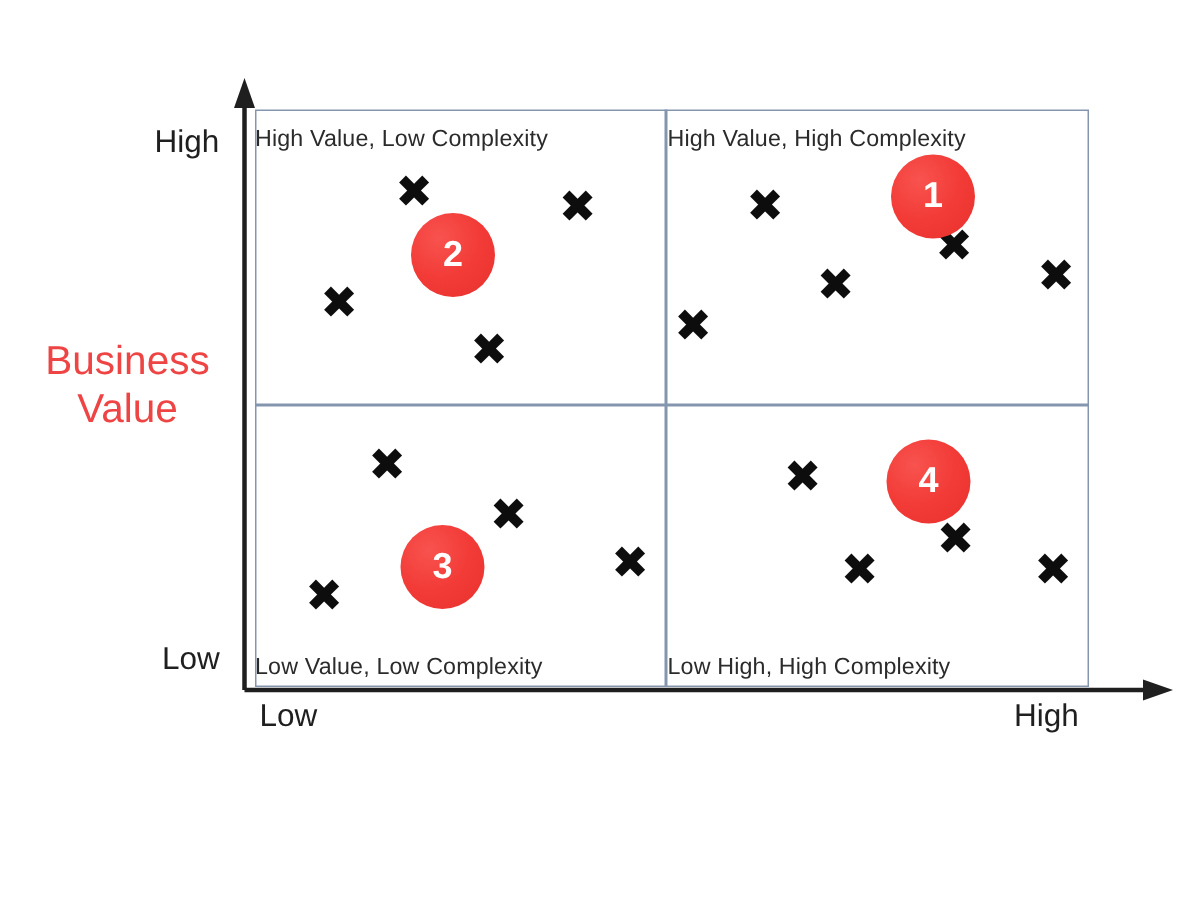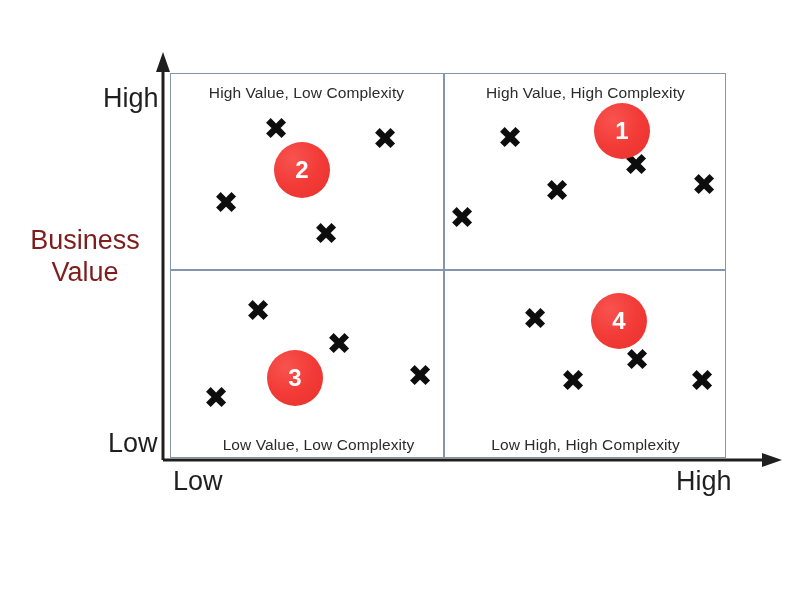--- a/index.html
+++ b/index.html
@@ -52,21 +52,21 @@
     background: #8496ae;
   }
 
   
   .quad-label {
     position: absolute;
     font-size: 15.5px;
     color: #2b2b2b;
     letter-spacing: 0.1px;
     white-space: nowrap;
-    text-align: center;
+    text-align: left;
   }
 
   
   .xmark {
     position: absolute;
     width: 26px;
     height: 26px;
     margin-left: -13px;
     margin-top: -13px;
     color: #0d0d0d;
@@ -93,28 +93,28 @@
     display: flex;
     align-items: center;
     justify-content: center;
     font-family: "Liberation Sans", sans-serif;
   }
 
   
   .axis-title {
     position: absolute;
     font-size: 27px;
-    color: #7f1d1d;
+    color: #ef4444;
     text-align: center;
     line-height: 1.18;
     white-space: pre-line;
   }
   .tick-label {
     position: absolute;
-    font-size: 27px;
+    font-size: 21px;
     color: #1f1f1f;
     white-space: nowrap;
   }
 </style>
 </head>
 <body>
 
 <div id="stage">
 
   <svg id="axes-svg" viewBox="0 0 800 600">
@@ -125,21 +125,21 @@
     <line x1="163" y1="460" x2="768" y2="460" stroke="#1f1f1f" stroke-width="3"></line>
     <polygon points="782,460 762,453 762,467" fill="#1f1f1f"></polygon>
   </svg>
 
   <div class="matrix-frame"></div>
   <div class="divider-v"></div>
   <div class="divider-h"></div>
 
   <div class="quad-label" style="left:170px; top:84px; width:273px;">High Value, Low Complexity</div>
   <div class="quad-label" style="left:445px; top:84px; width:281px;">High Value, High Complexity</div>
-  <div class="quad-label" style="left:170px; top:436px; width:273px;padding-left:12px;">Low Value, Low Complexity</div>
+  <div class="quad-label" style="left:170px; top:436px; width:273px;">Low Value, Low Complexity</div>
   <div class="quad-label" style="left:445px; top:436px; width:281px;">Low High, High Complexity</div>
 
   <div id="plot-layer">
       <div class="xmark" style="left: 276px; top: 129px;">✖</div>
       <div class="xmark" style="left: 385px; top: 139px;">✖</div>
       <div class="xmark" style="left: 226px; top: 203px;">✖</div>
       <div class="xmark" style="left: 326px; top: 234px;">✖</div>
       <div class="xmark" style="left: 510px; top: 138px;">✖</div>
       <div class="xmark" style="left: 636px; top: 165px;">✖</div>
       <div class="xmark" style="left: 704px; top: 185px;">✖</div>

